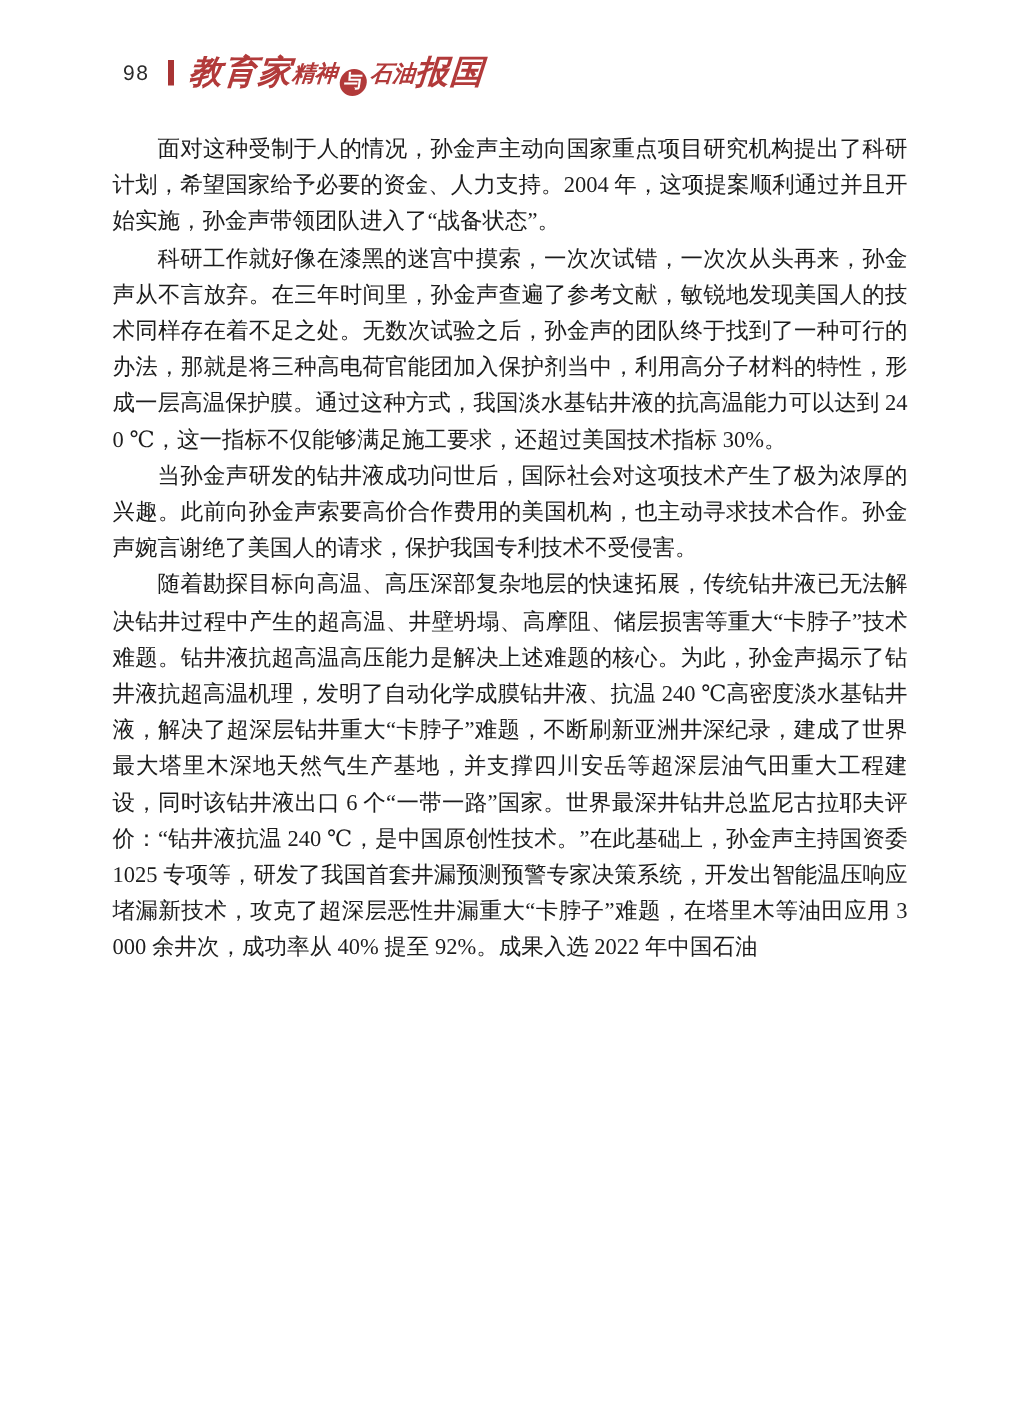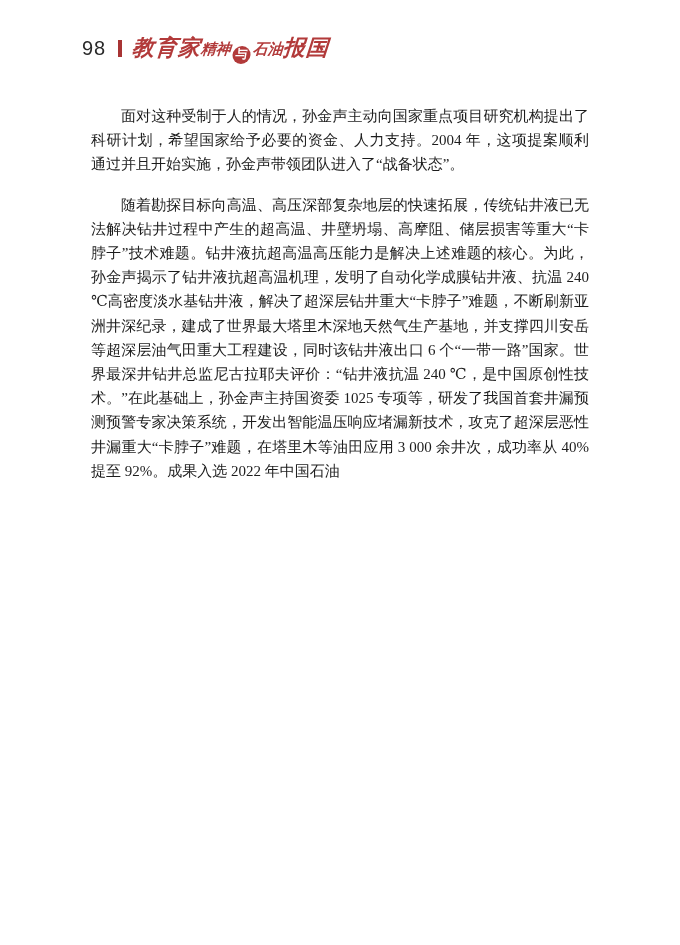--- a/index.html
+++ b/index.html
@@ -24,21 +24,21 @@
   .header {
     position: absolute;
     top: 34px;
     left: 82px;
     display: flex;
     align-items: center;
     height: 28px;
   }
   .page-number {
     font-family: "Liberation Sans", "DejaVu Sans", sans-serif;
-    font-size: 20px;
+    font-size: 14px;
     color: #2a2a2a;
     letter-spacing: 1px;
     margin-right: 12px;
   }
   .header-bar {
     width: 4px;
     height: 17px;
     background: #a83434;
     margin-right: 10px;
   }
@@ -77,21 +77,21 @@
     top: 3px;
   }
   
   .article {
     position: absolute;
     top: 88px;
     left: 75px;
     width: 530px;
   }
   .article p {
-    margin: 16px;
+    margin: 0;
     font-size: 15px;
     line-height: 24.2px;
     text-align: justify;
     text-justify: inter-ideograph;
     text-indent: 2em;
     color: #1c1c1c;
     word-break: break-all;
   }
 </style>
 </head>
@@ -106,16 +106,18 @@
       <span class="big">教育家</span>
       <span class="small">精神</span>
       <span class="circle">与</span>
       <span class="small">石油</span>
       <span class="big">报国</span>
     </span>
   </div>
 
   <div class="article">
     <p>面对这种受制于人的情况，孙金声主动向国家重点项目研究机构提出了科研计划，希望国家给予必要的资金、人力支持。2004 年，这项提案顺利通过并且开始实施，孙金声带领团队进入了“战备状态”。</p>
+    <p>科研工作就好像在漆黑的迷宫中摸索，一次次试错，一次次从头再来，孙金声从不言放弃。在三年时间里，孙金声查遍了参考文献，敏锐地发现美国人的技术同样存在着不足之处。无数次试验之后，孙金声的团队终于找到了一种可行的办法，那就是将三种高电荷官能团加入保护剂当中，利用高分子材料的特性，形成一层高温保护膜。通过这种方式，我国淡水基钻井液的抗高温能力可以达到 240 ℃，这一指标不仅能够满足施工要求，还超过美国技术指标 30%。</p>
+    <p>当孙金声研发的钻井液成功问世后，国际社会对这项技术产生了极为浓厚的兴趣。此前向孙金声索要高价合作费用的美国机构，也主动寻求技术合作。孙金声婉言谢绝了美国人的请求，保护我国专利技术不受侵害。</p>
     <p>随着勘探目标向高温、高压深部复杂地层的快速拓展，传统钻井液已无法解决钻井过程中产生的超高温、井壁坍塌、高摩阻、储层损害等重大“卡脖子”技术难题。钻井液抗超高温高压能力是解决上述难题的核心。为此，孙金声揭示了钻井液抗超高温机理，发明了自动化学成膜钻井液、抗温 240 ℃高密度淡水基钻井液，解决了超深层钻井重大“卡脖子”难题，不断刷新亚洲井深纪录，建成了世界最大塔里木深地天然气生产基地，并支撑四川安岳等超深层油气田重大工程建设，同时该钻井液出口 6 个“一带一路”国家。世界最深井钻井总监尼古拉耶夫评价：“钻井液抗温 240 ℃，是中国原创性技术。”在此基础上，孙金声主持国资委 1025 专项等，研发了我国首套井漏预测预警专家决策系统，开发出智能温压响应堵漏新技术，攻克了超深层恶性井漏重大“卡脖子”难题，在塔里木等油田应用 3 000 余井次，成功率从 40% 提至 92%。成果入选 2022 年中国石油</p>
   </div>
 
 </div>
 
 </body></html>

